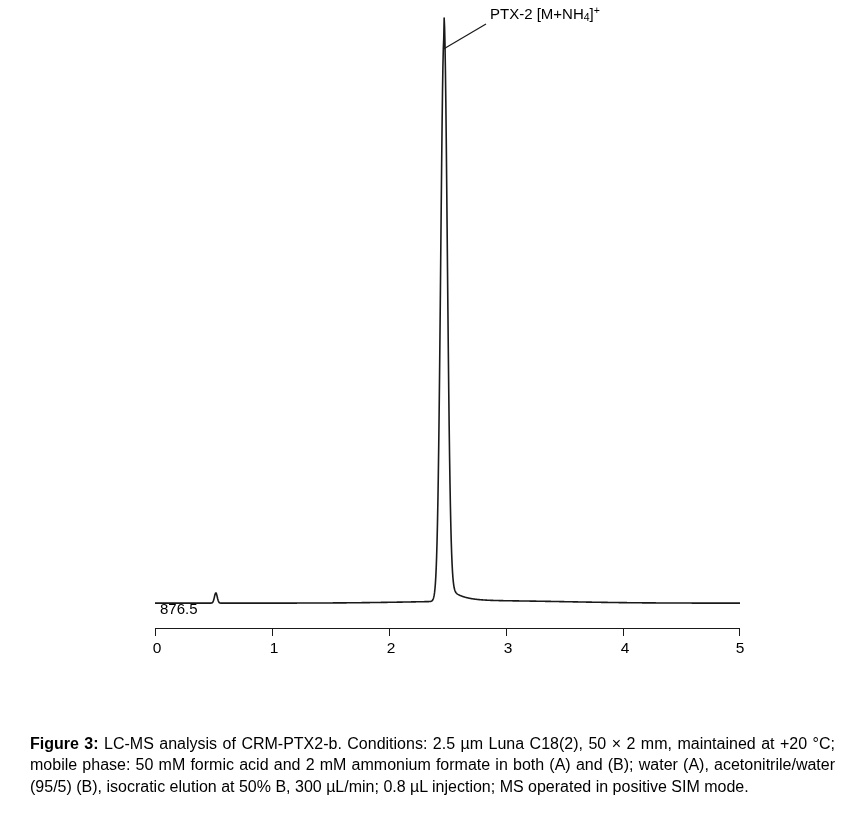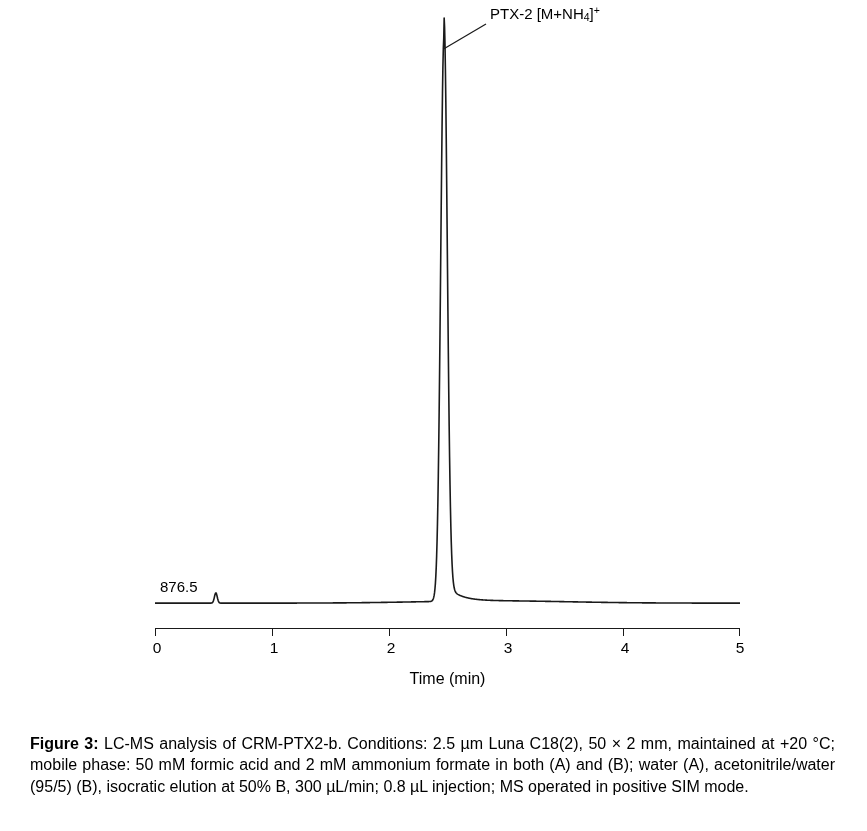--- a/index.html
+++ b/index.html
@@ -82,21 +82,21 @@
     font-size: 10.5px;
     vertical-align: -2px;
   }
   .peak-annotation sup {
     font-size: 10.5px;
     vertical-align: 5px;
   }
   .mass-label {
     position: absolute;
     left: 160px;
-    top: 578px;
+    top: 600px;
     font-size: 15px;
   }
 
   
   .caption {
     position: absolute;
     left: 30px;
     top: 733px;
     width: 805px;
     font-size: 16px;
@@ -139,21 +139,20 @@
       <div class="tick" style="left:583.6px"></div>
 
       <div class="ticklabel" style="left:2px">0</div>
       <div class="ticklabel" style="left:119px">1</div>
       <div class="ticklabel" style="left:236px">2</div>
       <div class="ticklabel" style="left:353px">3</div>
       <div class="ticklabel" style="left:470px">4</div>
       <div class="ticklabel" style="left:585px">5</div>
     </div>
 
-    <div class="xlabel">Time (min)</div>
   </div>
 
   <div class="caption">
     <span class="figlabel">Figure 3:</span>
     <span class="caption-body">LC-MS analysis of CRM-PTX2-b. Conditions: 2.5 µm Luna C18(2), 50 × 2 mm, maintained at +20 °C; mobile phase: 50 mM formic acid and 2 mM ammonium formate in both (A) and (B); water (A), acetonitrile/water (95/5) (B), isocratic elution at 50% B, 300 µL/min; 0.8 µL injection; MS operated in positive SIM mode.</span>
   </div>
 
 </div>
 
 </body></html>

